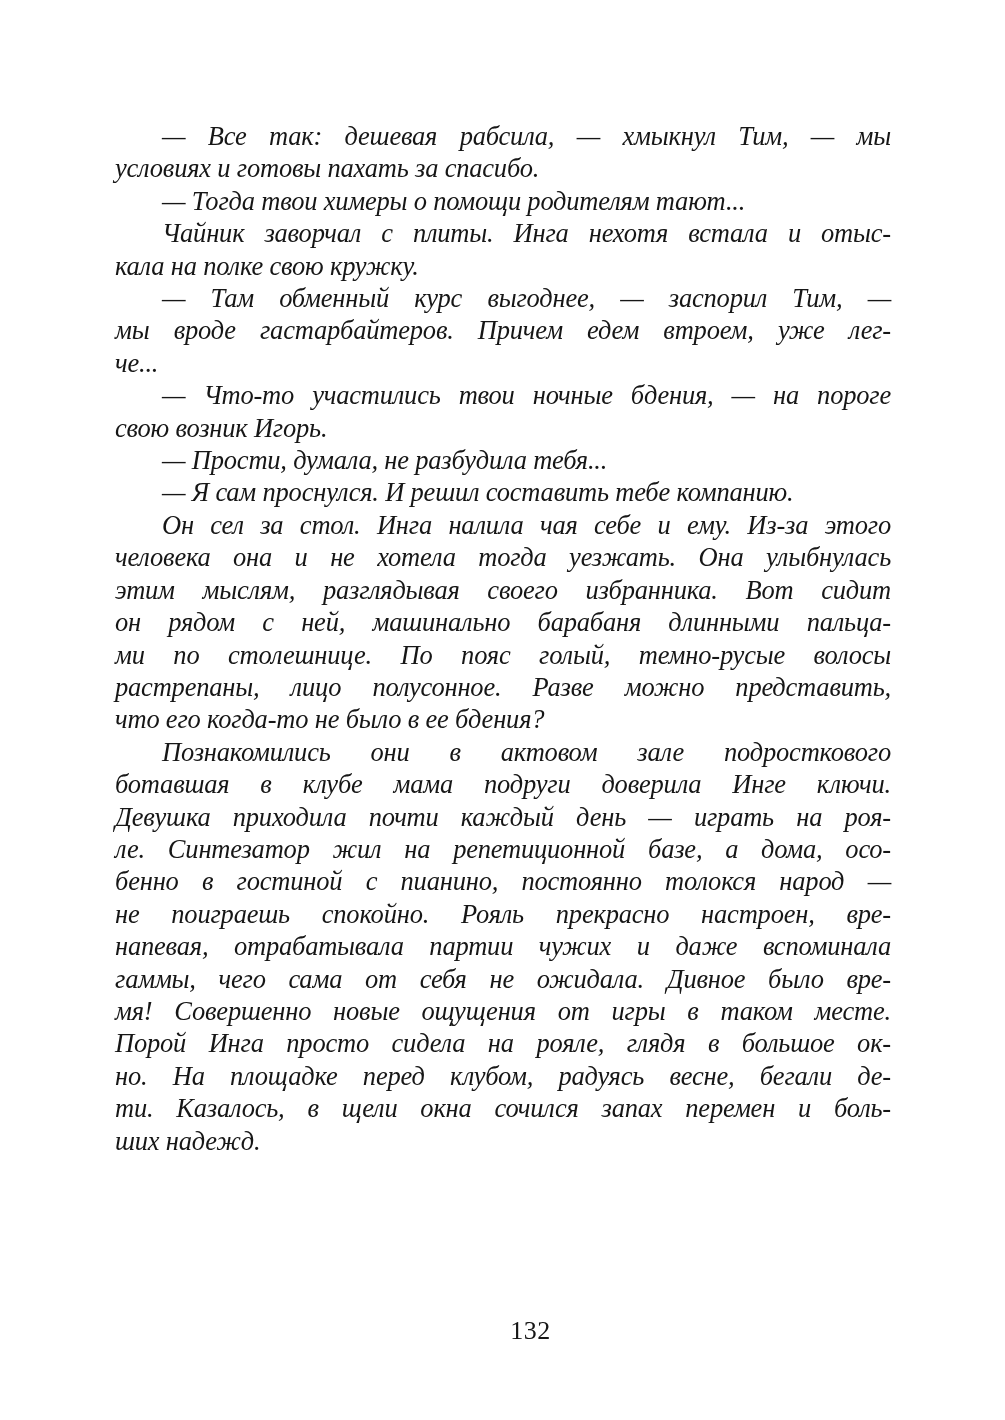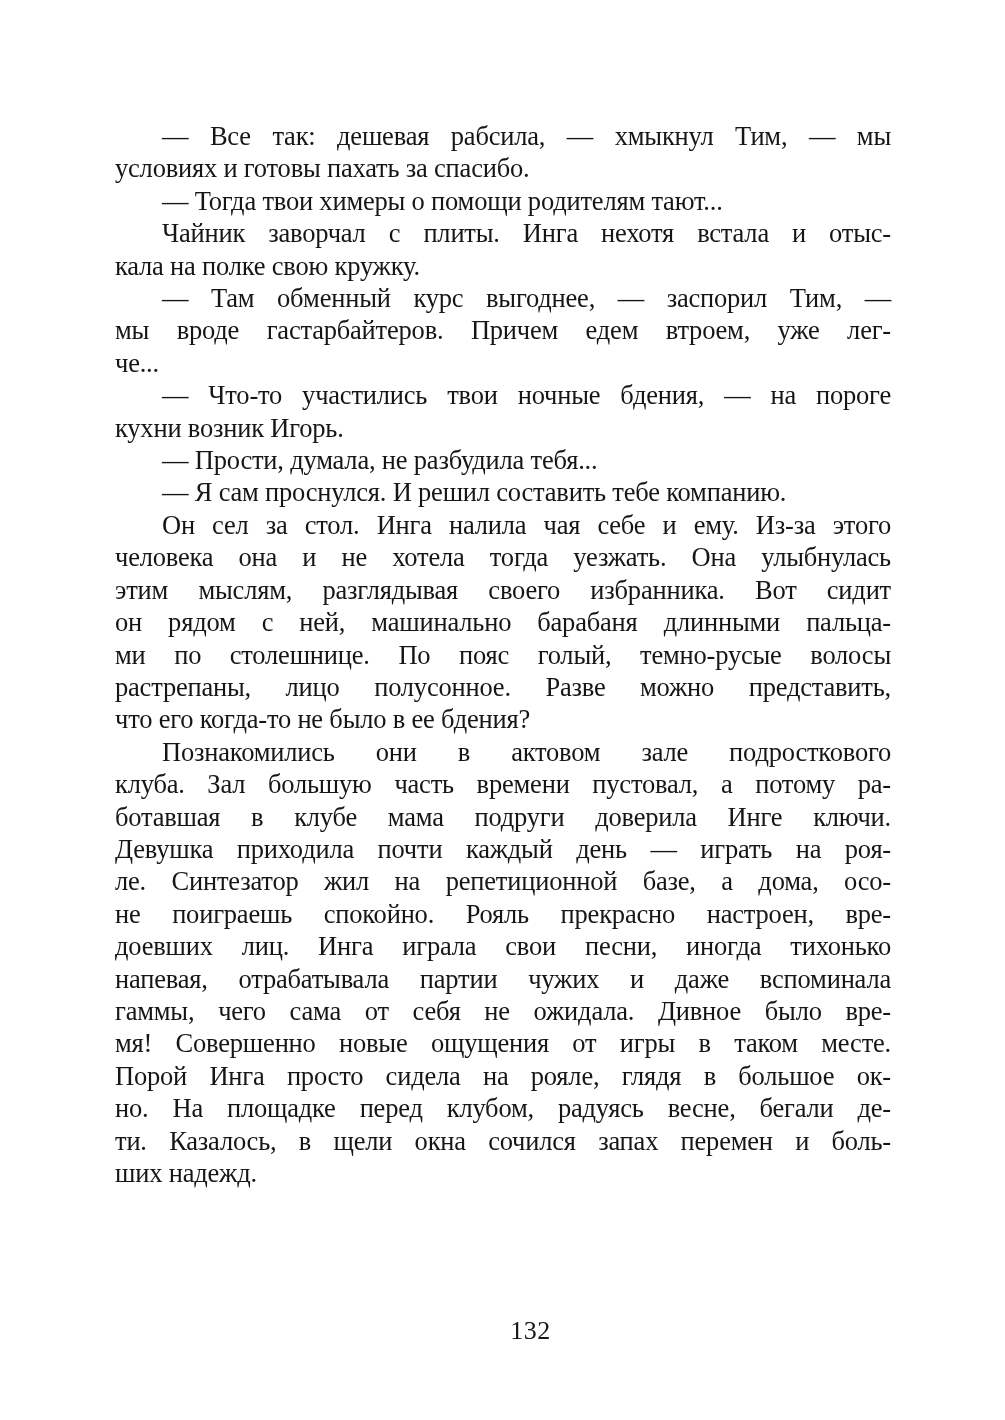--- a/index.html
+++ b/index.html
@@ -17,20 +17,21 @@
     color: #161616;
   }
   .text-block {
     position: absolute;
     left: 115px;
     top: 120px;
     width: 776px;
     font-size: 26.5px;
     line-height: 32.4px;
     letter-spacing: -0.2px;
+    font-style: italic;
   }
   .paragraph {
     margin: 0;
     padding: 0;
   }
   .line {
     text-align: justify;
     text-align-last: justify;
     white-space: normal;
   }
@@ -69,45 +70,44 @@
         <div class="line first">Чайник заворчал с плиты. Инга нехотя встала и отыс-</div>
         <div class="line last">кала на полке свою кружку.</div>
       </div>
       <div class="paragraph">
         <div class="line first">— Там обменный курс выгоднее, — заспорил Тим, —</div>
         <div class="line">мы вроде гастарбайтеров. Причем едем втроем, уже лег-</div>
         <div class="line last">че...</div>
       </div>
       <div class="paragraph">
         <div class="line first">— Что-то участились твои ночные бдения, — на пороге</div>
-        <div class="line last">кухни возник Игорь.</div>
+        <div class="line last">свою возник Игорь.</div>
       </div>
       <div class="paragraph">
         <div class="line first last">— Прости, думала, не разбудила тебя...</div>
       </div>
       <div class="paragraph">
         <div class="line first last">— Я сам проснулся. И решил составить тебе компанию.</div>
       </div>
       <div class="paragraph">
         <div class="line first">Он сел за стол. Инга налила чая себе и ему. Из-за этого</div>
         <div class="line">человека она и не хотела тогда уезжать. Она улыбнулась</div>
         <div class="line">этим мыслям, разглядывая своего избранника. Вот сидит</div>
         <div class="line">он рядом с ней, машинально барабаня длинными пальца-</div>
         <div class="line">ми по столешнице. По пояс голый, темно-русые волосы</div>
         <div class="line">растрепаны, лицо полусонное. Разве можно представить,</div>
         <div class="line last">что его когда-то не было в ее бдения?</div>
       </div>
       <div class="paragraph">
         <div class="line first">Познакомились они в актовом зале подросткового</div>
-        <div class="line">клуба. Зал большую часть времени пустовал, а потому ра-</div>
         <div class="line">ботавшая в клубе мама подруги доверила Инге ключи.</div>
         <div class="line">Девушка приходила почти каждый день — играть на роя-</div>
         <div class="line">ле. Синтезатор жил на репетиционной базе, а дома, осо-</div>
+        <div class="line">бенно в гостиной с пианино, постоянно толокся народ —</div>
         <div class="line">не поиграешь спокойно. Рояль прекрасно настроен, вре-</div>
-        <div class="line">доевших лиц. Инга играла свои песни, иногда тихонько</div>
         <div class="line">напевая, отрабатывала партии чужих и даже вспоминала</div>
         <div class="line">гаммы, чего сама от себя не ожидала. Дивное было вре-</div>
         <div class="line">мя! Совершенно новые ощущения от игры в таком месте.</div>
         <div class="line">Порой Инга просто сидела на рояле, глядя в большое ок-</div>
         <div class="line">но. На площадке перед клубом, радуясь весне, бегали де-</div>
         <div class="line">ти. Казалось, в щели окна сочился запах перемен и боль-</div>
         <div class="line last">ших надежд.</div>
       </div>
     </div>
   <div class="page-number">132</div>

